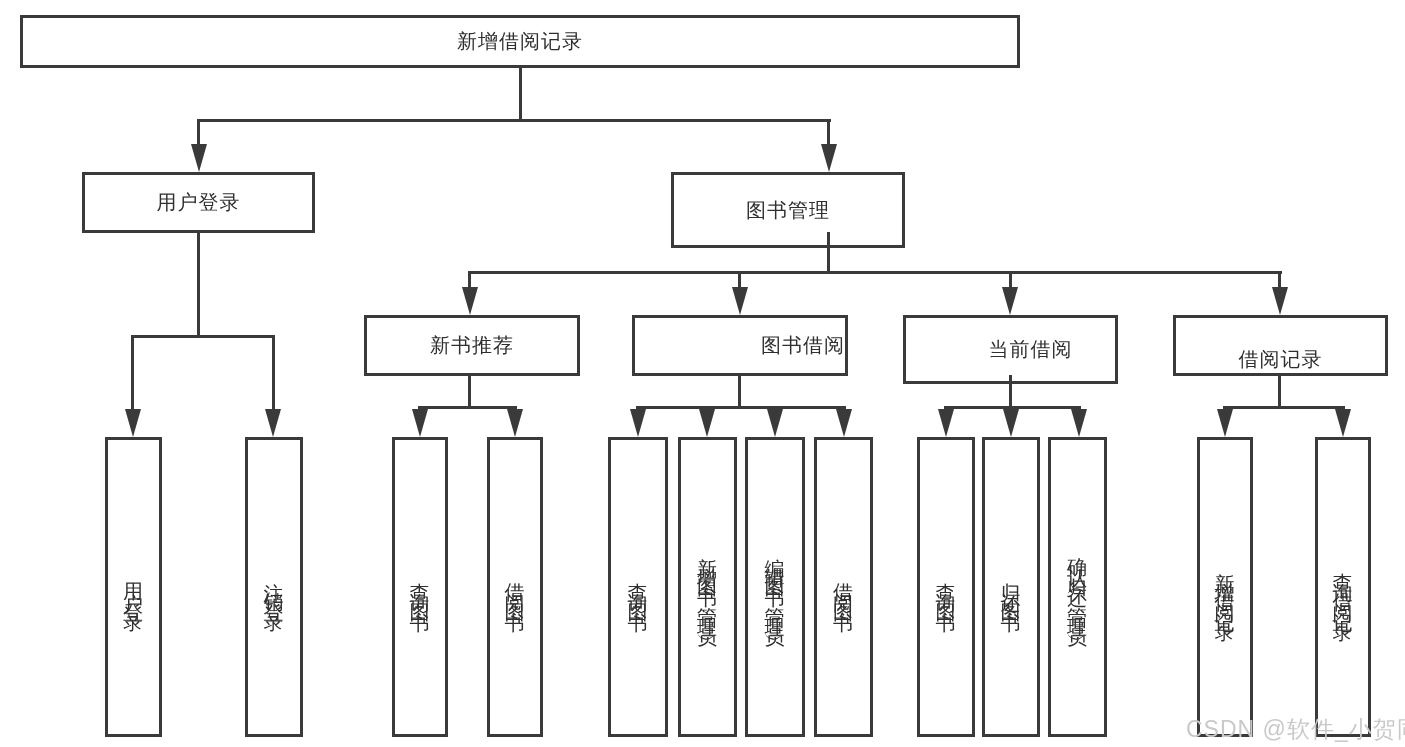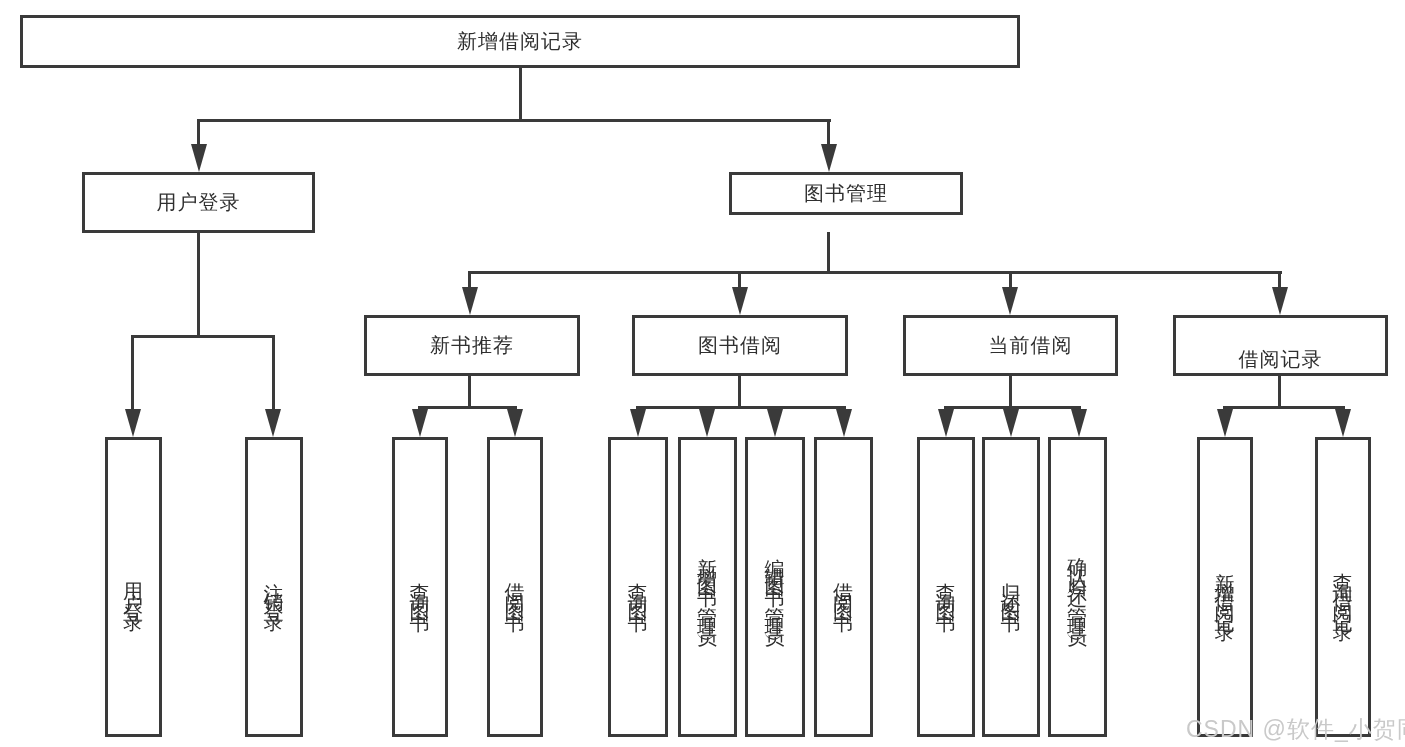--- a/index.html
+++ b/index.html
@@ -46,33 +46,33 @@
 <div class="canvas">
 
   <div class="node" style="left:20px;top:15px;width:1000px;height:53px;">
     <span>新增借阅记录</span>
   </div>
 
   <div class="node" style="left:82px;top:172px;width:233px;height:61px;">
     <span>用户登录</span>
   </div>
 
-  <div class="node" style="left:729px;top:172px;width:234px;height:43px;">
+  <div class="node" style="left:671px;top:172px;width:234px;height:76px;">
     <span>图书管理</span>
   </div>
 
   <div class="node" style="left:364px;top:315px;width:216px;height:61px;">
     <span>新书推荐</span>
   </div>
 
-  <div class="node" style="left:632px;top:315px;width:216px;height:61px;">
+  <div class="node" style="left:632px;top:315px;width:216px;height:61px;justify-content:flex-end;">
     <span>图书借阅</span>
   </div>
 
-  <div class="node" style="left:903px;top:315px;width:215px;height:61px;padding-left:40px;">
+  <div class="node" style="left:903px;top:315px;width:215px;height:69px;padding-left:40px;">
     <span>当前借阅</span>
   </div>
 
   <div class="node" style="left:1173px;top:315px;width:215px;height:61px;align-items:flex-end;">
     <span>借阅记录</span>
   </div>
 
   <div class="leaf" style="left:105px;width:57px;">
     <span>用户登录</span>
   </div>

